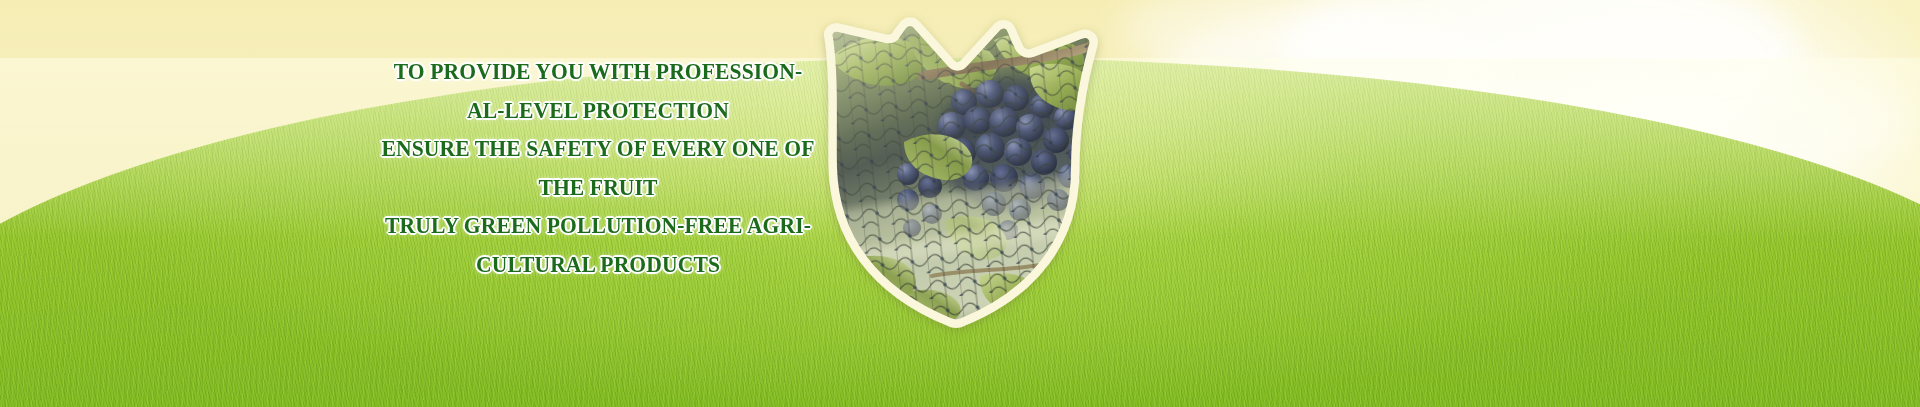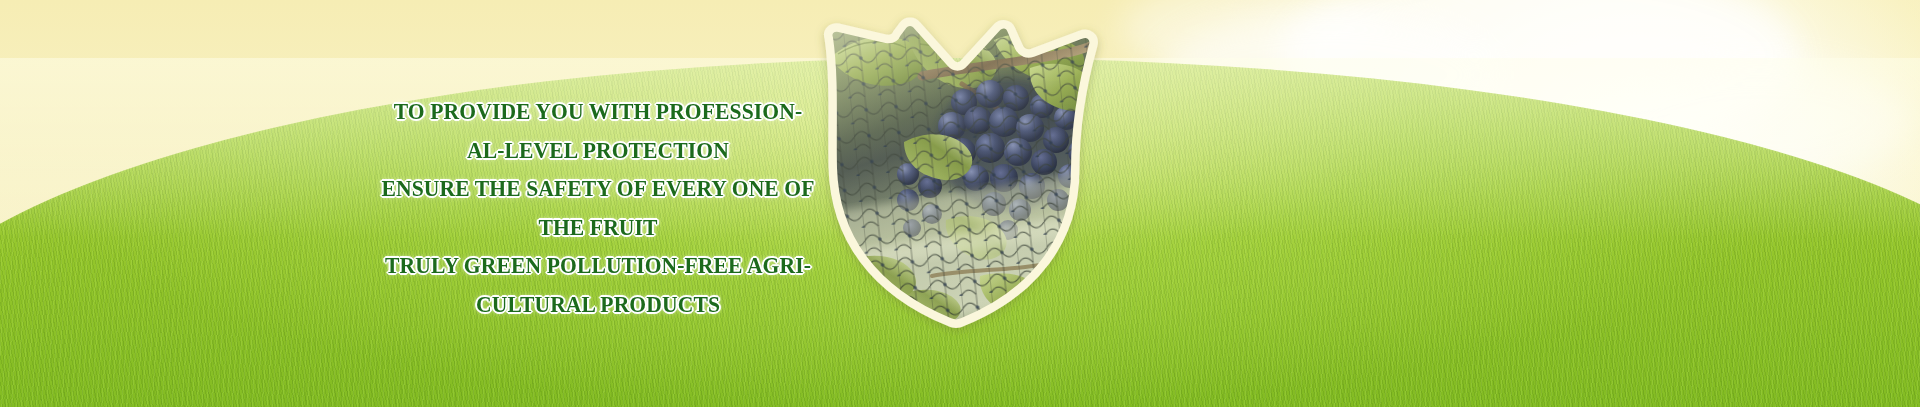--- a/index.html
+++ b/index.html
@@ -85,21 +85,20 @@
     pointer-events:none;
   }
 
   
   .headline{
     position:absolute;
     left:320px;top:52px;
     width:556px;
     text-align:center;
     z-index:6;
-    margin-top:40px;
   }
   .headline .ln{
     display:block;
     font-family:"Liberation Serif", serif;
     font-weight:700;
     font-size:23.5px;
     line-height:38.5px;
     letter-spacing:.1px;
     color:#1c6a1c;
     white-space:nowrap;

